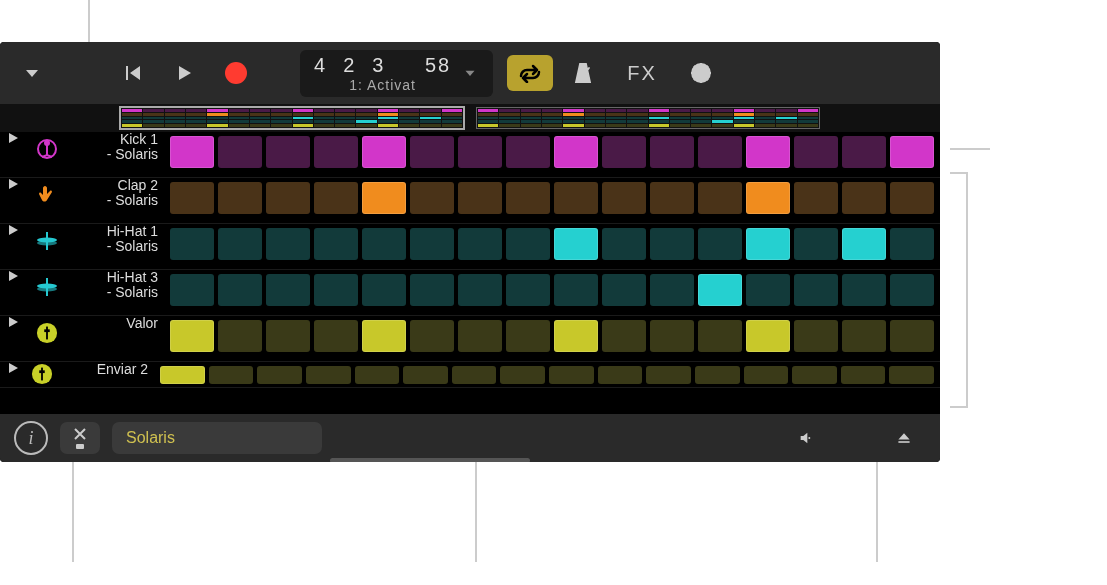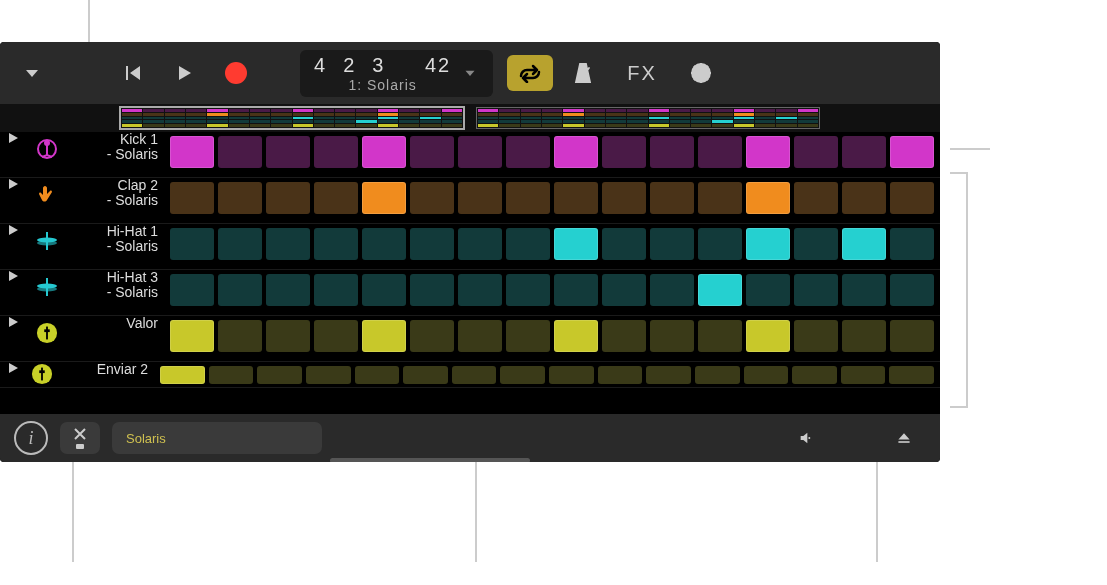--- a/index.html
+++ b/index.html
@@ -36,21 +36,21 @@
   .trk-icon { width: 34px; height: 34px; border-radius: 50%; display: flex; align-items: center; justify-content: center; margin: 0 4px; }
   .trk-label { width: 96px; font-size: 14px; color: #ddd; text-align: right; line-height: 1.1; padding-right: 6px; }
   .steps { flex: 1; display: flex; gap: 4px; padding: 4px 6px; }
   .step { flex: 1; height: 32px; border-radius: 3px; }
   .last-track { height: 26px; overflow: hidden; }
   .last-track .step { height: 18px; }
   .last-track .trk-icon { width: 24px; height: 24px; }
   
   
   .bottom { position: absolute; bottom: 0; left: 0; right: 0; height: 48px; background: #2a2a2a; display: flex; align-items: center; gap: 12px; padding: 0 14px; }
-  .pill { height: 32px; border-radius: 7px; display: flex; align-items: center; justify-content: center; padding: 0 14px; font-size: 13px; }
+  .pill { height: 32px; border-radius: 7px; display: flex; align-items: center; justify-content: center; padding: 0 14px; font-size: 16px; }
   .info-btn { width: 34px; height: 34px; border: 2px solid #bbb; border-radius: 50%; color: #bbb; display: flex; align-items: center; justify-content: center; font-size: 18px; font-style: italic; font-family: Georgia, serif; }
   .close-btn { width: 40px; color: #ccc; background: #3a3a3a; flex-direction: column; gap: 0; }
   .kit-name { flex: 0 0 210px; background: #3a3a3a; color: #cfc050; justify-content: flex-start; }
   .mute-btn { width: 44px; color: #ccc; }
   .mode-active { background: #1a6ac8; color: #fff; font-size: 15px; }
   .mode-inactive { background: transparent; color: #ddd; font-size: 17px; }
   .eject-btn { width: 44px; color: #ccc; }
   .scroll-hint { position: absolute; bottom: -1px; left: 330px; width: 200px; height: 5px; background: #555; border-radius: 3px; }
 </style>
 </head>
@@ -88,23 +88,23 @@
       <div class="record-dot"></div>
     </div>
     <div style="flex:0 0 20px"></div>
     <div class="lcd">
       <div class="lcd-col">
         <div class="lcd-nums">
           <span>4</span>
           <span>2</span>
           <span>3</span>
           <span>&nbsp;</span>
-          <span>42</span>
-        </div>
-        <div class="lcd-label">1: Solaris</div>
+          <span>58</span>
+        </div>
+        <div class="lcd-label">1: Activat</div>
       </div>
       <svg width="18" height="18" viewBox="0 0 24 24" fill="#888">
           <path d="M6 9l6 7 6-7z"></path>
         </svg>
     </div>
     <div class="loop-btn">
       <svg width="26" height="20" viewBox="0 0 26 20" fill="none" stroke="#000" stroke-width="2.5">
           <path d="M4 13a6 6 0 0 1 6-6h10m0 0l-4-4m4 4l-4 4" stroke-linecap="round" stroke-linejoin="round"></path>
           <path d="M22 7a6 6 0 0 1-6 6H6m0 0l4 4m-4-4l4-4" stroke-linecap="round" stroke-linejoin="round" transform="translate(0,2)"></path>
         </svg>

